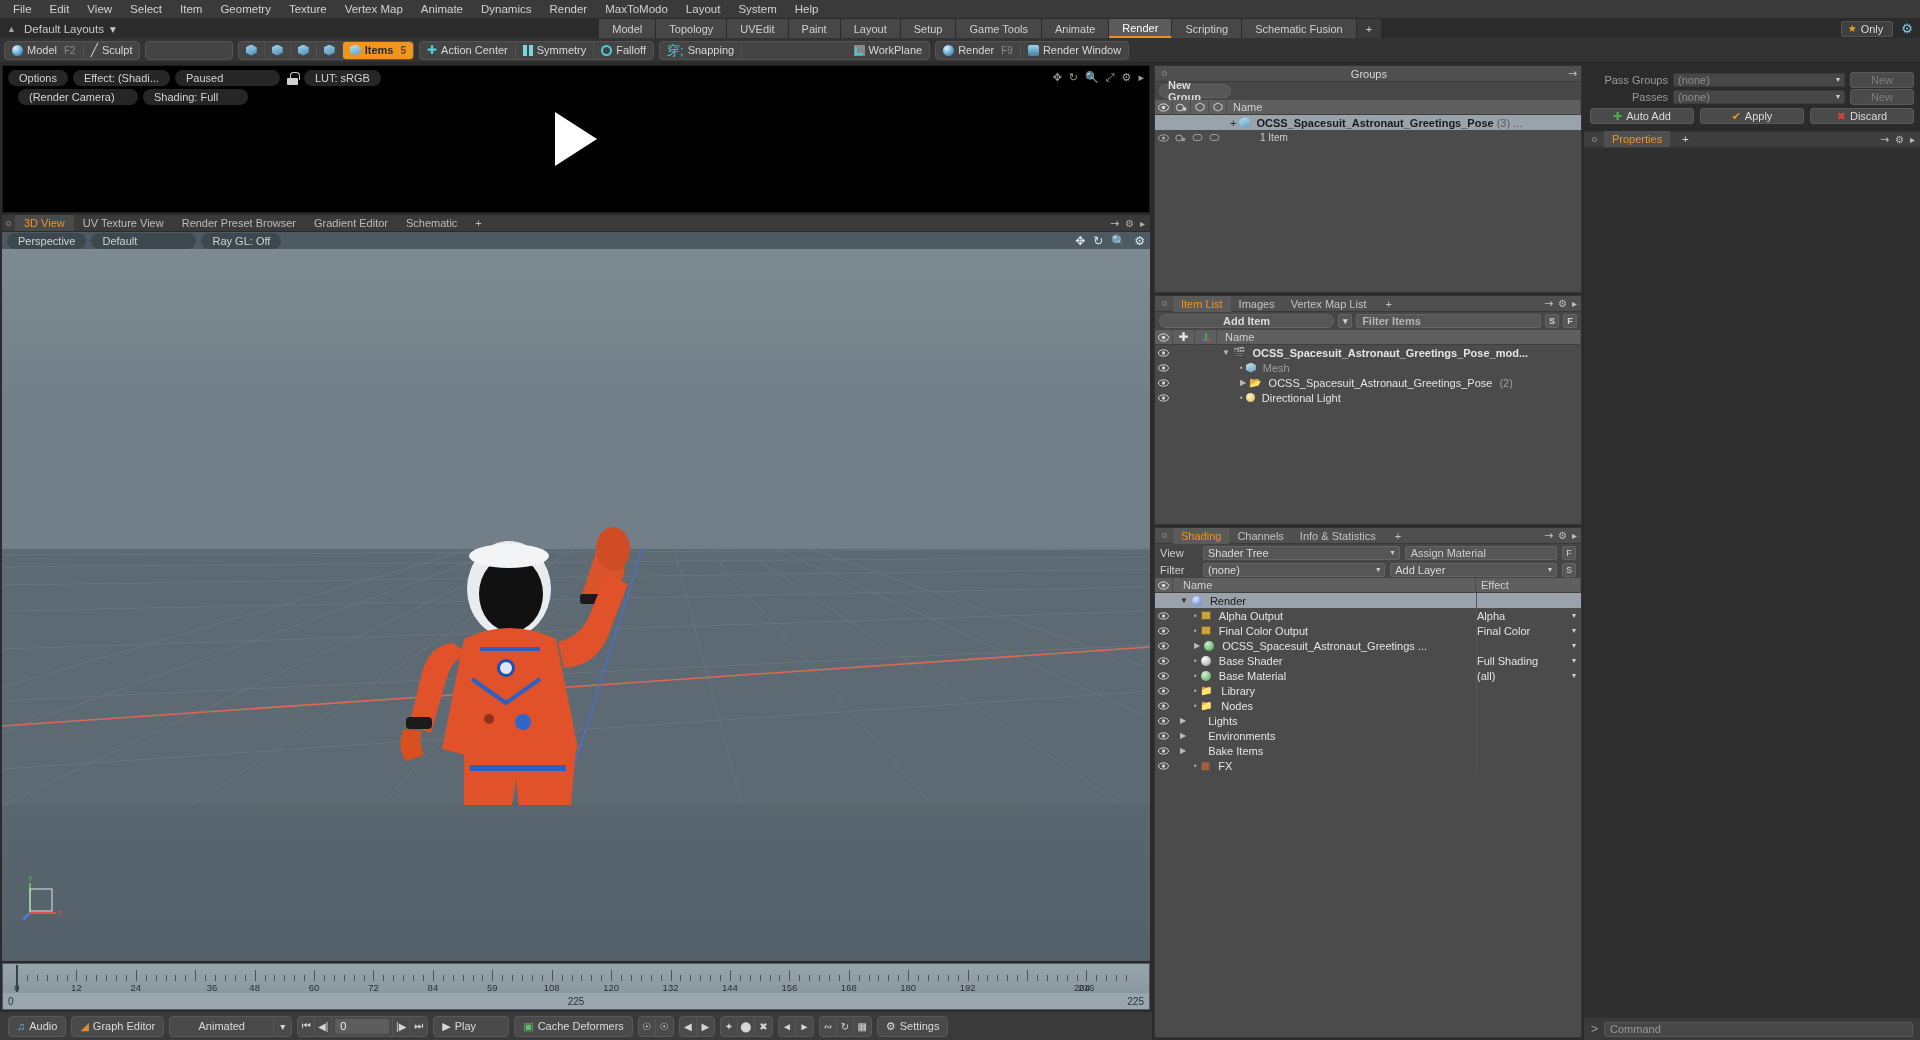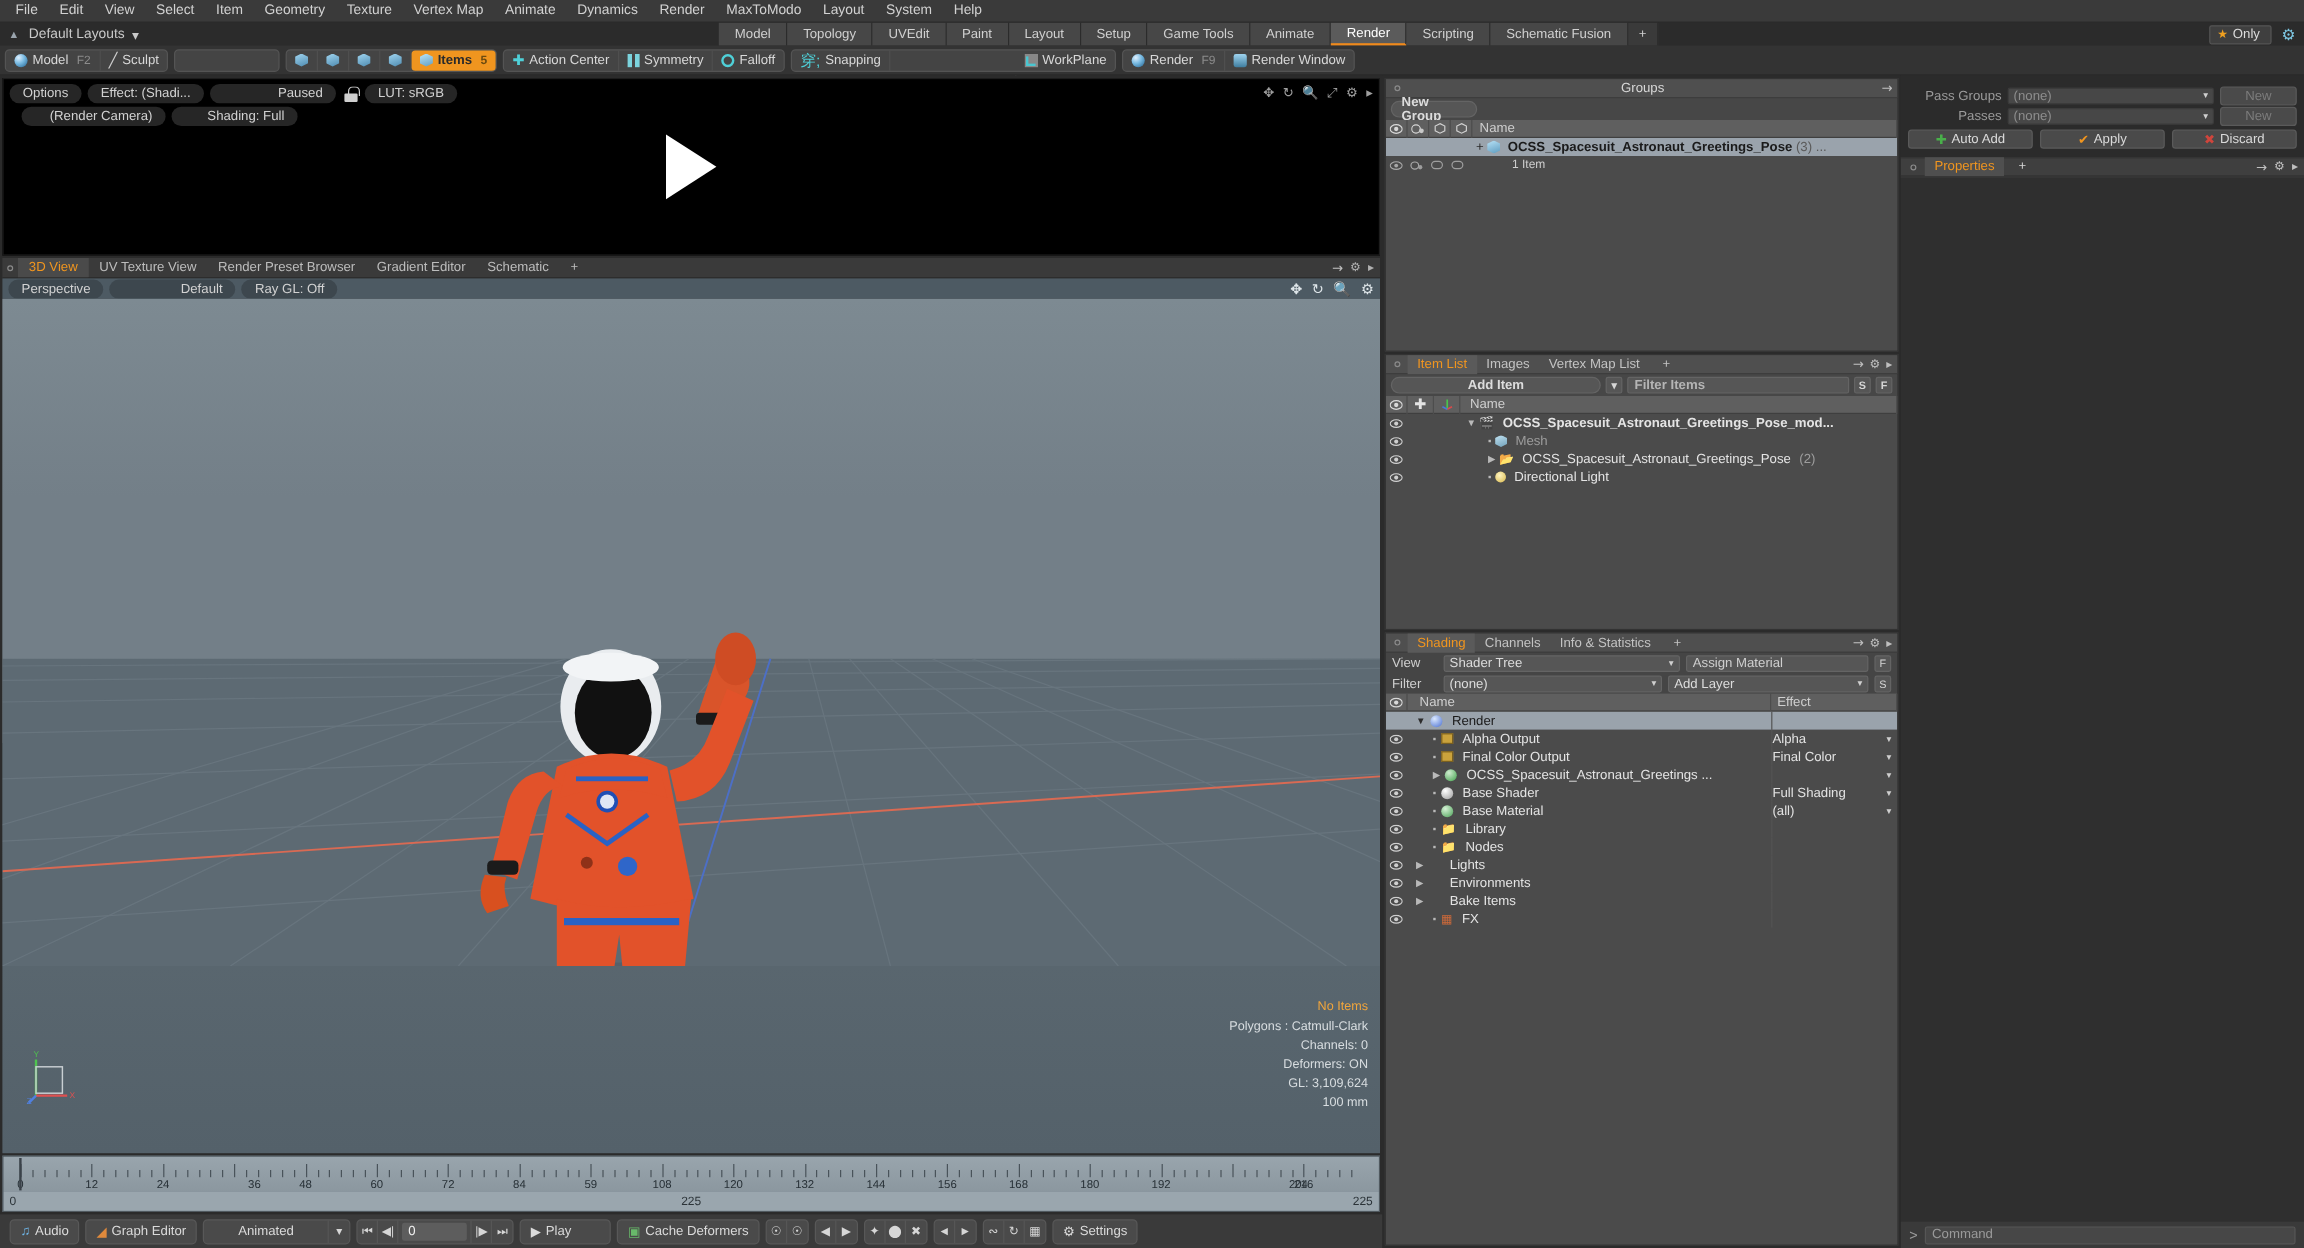--- a/index.html
+++ b/index.html
@@ -76,21 +76,21 @@
   .right{ flex:1 1 auto; display:flex; flex-direction:column; background:#2b2b2b;}
 
   
   .prevpanel{ height:148px;background:#000;position:relative;flex:0 0 auto;
       border:1px solid #1d1d1d; margin:2px; }
   .prevtools{ position:absolute;left:0;top:0;right:0;padding:4px 5px;display:flex;
       flex-direction:column;gap:3px;}
   .prow{ display:flex;align-items:center;gap:5px;}
   .pill{ background:#262626;border-radius:9px;font-size:11px;color:#d2d2d2;
       padding:1px 11px;line-height:14px;white-space:nowrap;}
-  .pill.w{ min-width:105px;text-align:right;}
+  .pill.w{ min-width:105px;text-align:left;}
   .lockico{ width:14px;height:13px;position:relative;}
   .lockico::before{content:"";position:absolute;left:2px;bottom:0;width:11px;height:7px;
       background:#cfcfcf;border-radius:1px;}
   .lockico::after{content:"";position:absolute;left:5px;top:0;width:8px;height:7px;
       border:1.6px solid #cfcfcf;border-bottom:none;border-radius:4px 4px 0 0;}
   .prev-play{ position:absolute;left:50%;top:50%;transform:translate(-50%,-50%);
       width:0;height:0;border-left:42px solid #ffffff;border-top:27px solid transparent;
       border-bottom:27px solid transparent;}
   .prev-right{ position:absolute;right:5px;top:5px;display:flex;gap:7px;align-items:center;
       color:#9e9e9e;font-size:11px;}
@@ -461,28 +461,20 @@
             <path d="M526 574 l40 -2 l6 82 l-42 2 z" fill="#e2522a"></path>
             <rect x="452" y="596" width="22" height="32" rx="4" fill="#2f66c9"></rect>
             <rect x="566" y="594" width="20" height="32" rx="4" fill="#2f66c9"></rect>
             <path d="M456 652 q26 -6 48 0 l2 30 q-28 14 -56 2 z" fill="#17181a"></path>
             <path d="M530 654 q26 -6 46 2 l2 30 q-28 14 -54 0 z" fill="#17181a"></path>
             <path d="M450 686 q32 14 62 -2 l2 10 q-34 16 -66 0 z" fill="#e8e8e8"></path>
             <path d="M524 690 q32 16 62 -2 l2 10 q-34 18 -66 2 z" fill="#e8e8e8"></path>
           </g>
         </svg>
 
-        <div class="stats">
-          <div class="noitems">No Items</div>
-          <div>Polygons : Catmull-Clark</div>
-          <div>Channels: 0</div>
-          <div>Deformers: ON</div>
-          <div>GL: 3,109,624</div>
-          <div>100 mm</div>
-        </div>
 
         <svg class="axis" viewBox="0 0 46 46">
           <line x1="8" y1="38" x2="8" y2="8" stroke="#4ec44e" stroke-width="2"></line>
           <line x1="8" y1="38" x2="34" y2="38" stroke="#e05050" stroke-width="2"></line>
           <line x1="8" y1="38" x2="2" y2="44" stroke="#5080e0" stroke-width="2"></line>
           <rect x="8" y="14" width="22" height="22" fill="none" stroke="#c9cfd3" stroke-width="1.2"></rect>
           <text x="6" y="6" font-size="7" fill="#4ec44e">Y</text>
           <text x="36" y="40" font-size="7" fill="#e05050">X</text>
           <text x="0" y="45" font-size="7" fill="#5080e0">Z</text>
         </svg>

